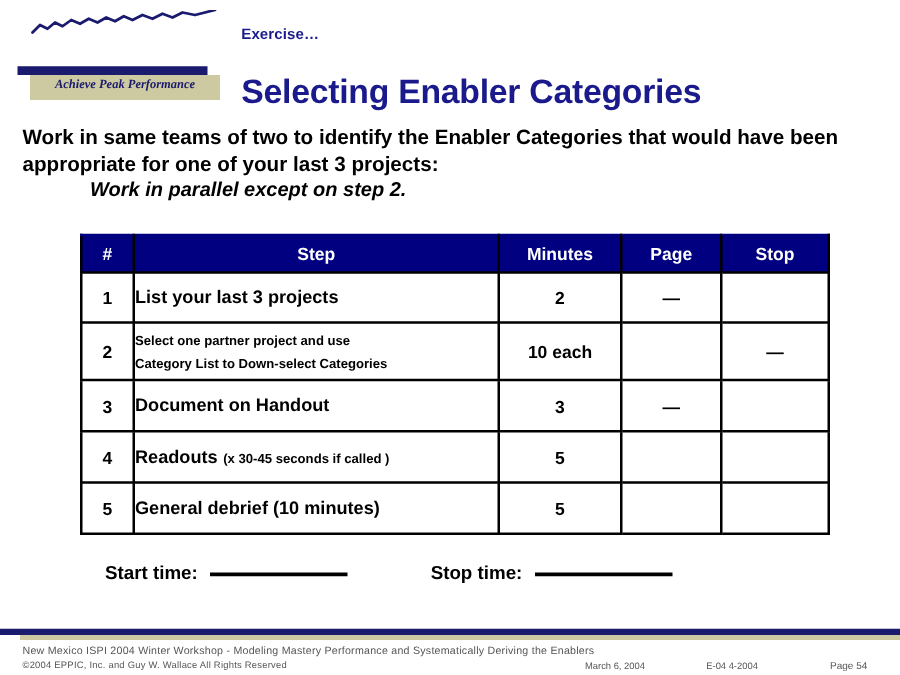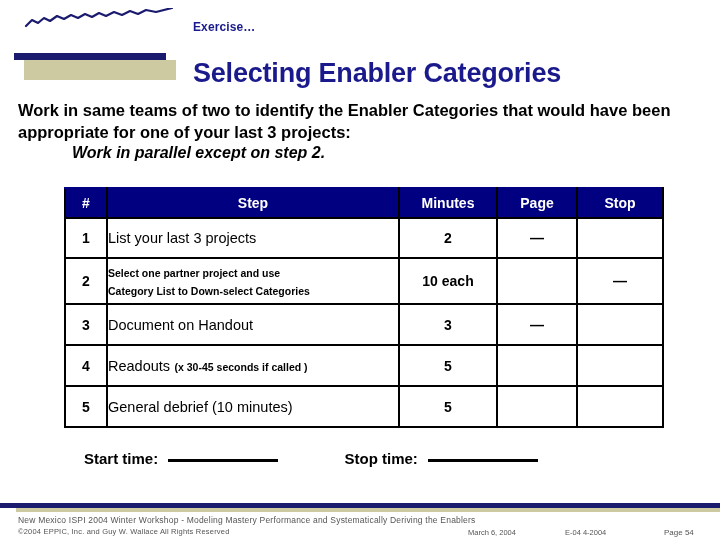--- a/index.html
+++ b/index.html
@@ -157,21 +157,21 @@
     font-weight: bold;
   }
   td.step { padding-left: 12px; }
   td.min, td.start, td.stop {
     text-align: center;
     font-size: 14px;
     font-weight: bold;
   }
   .dash { font-size: 15px; font-weight: bold; }
 
-  .step-big   { font-size: 14.5px; font-weight: normal; }
+  .step-big   { font-size: 14.5px; font-weight: bold; }
   .step-small { font-size: 10.5px; font-weight: bold; line-height: 13px; }
   .step-paren { font-size: 10.5px; font-weight: bold; }
 
   
   #timeline-row {
     position: absolute;
     left: 84px;
     top: 450px;
     width: 600px;
     font-size: 15px;
@@ -248,20 +248,21 @@
 </style>
 </head>
 <body>
 
 <div id="logo">
   <svg id="logo-squiggle" viewBox="0 0 150 22" preserveAspectRatio="none">
     <polyline points="2,18 8,12 14,15 20,10 26,13 33,8 40,11 47,7 54,10 61,6 68,9 75,5 82,8 90,4 98,7 106,3 114,6 122,2 132,4 148,0" fill="none" stroke="#1a1a6e" stroke-width="2.2" stroke-linejoin="round" stroke-linecap="round"></polyline>
   </svg>
   <div id="logo-navybar"></div>
   <div id="logo-tanbox"></div>
+  <div id="logo-tagline">Achieve Peak Performance</div>
 </div>
 
 <div id="kicker">Exercise…</div>
 <h1 id="title">Selecting Enabler Categories</h1>
 
 <div id="intro">Work in same teams of two to identify the Enabler Categories that would have been appropriate for one of your last 3 projects:</div>
 <div id="subintro">Work in parallel except on step 2.</div>
 
 <div id="table-wrap">
   <table class="sched">

